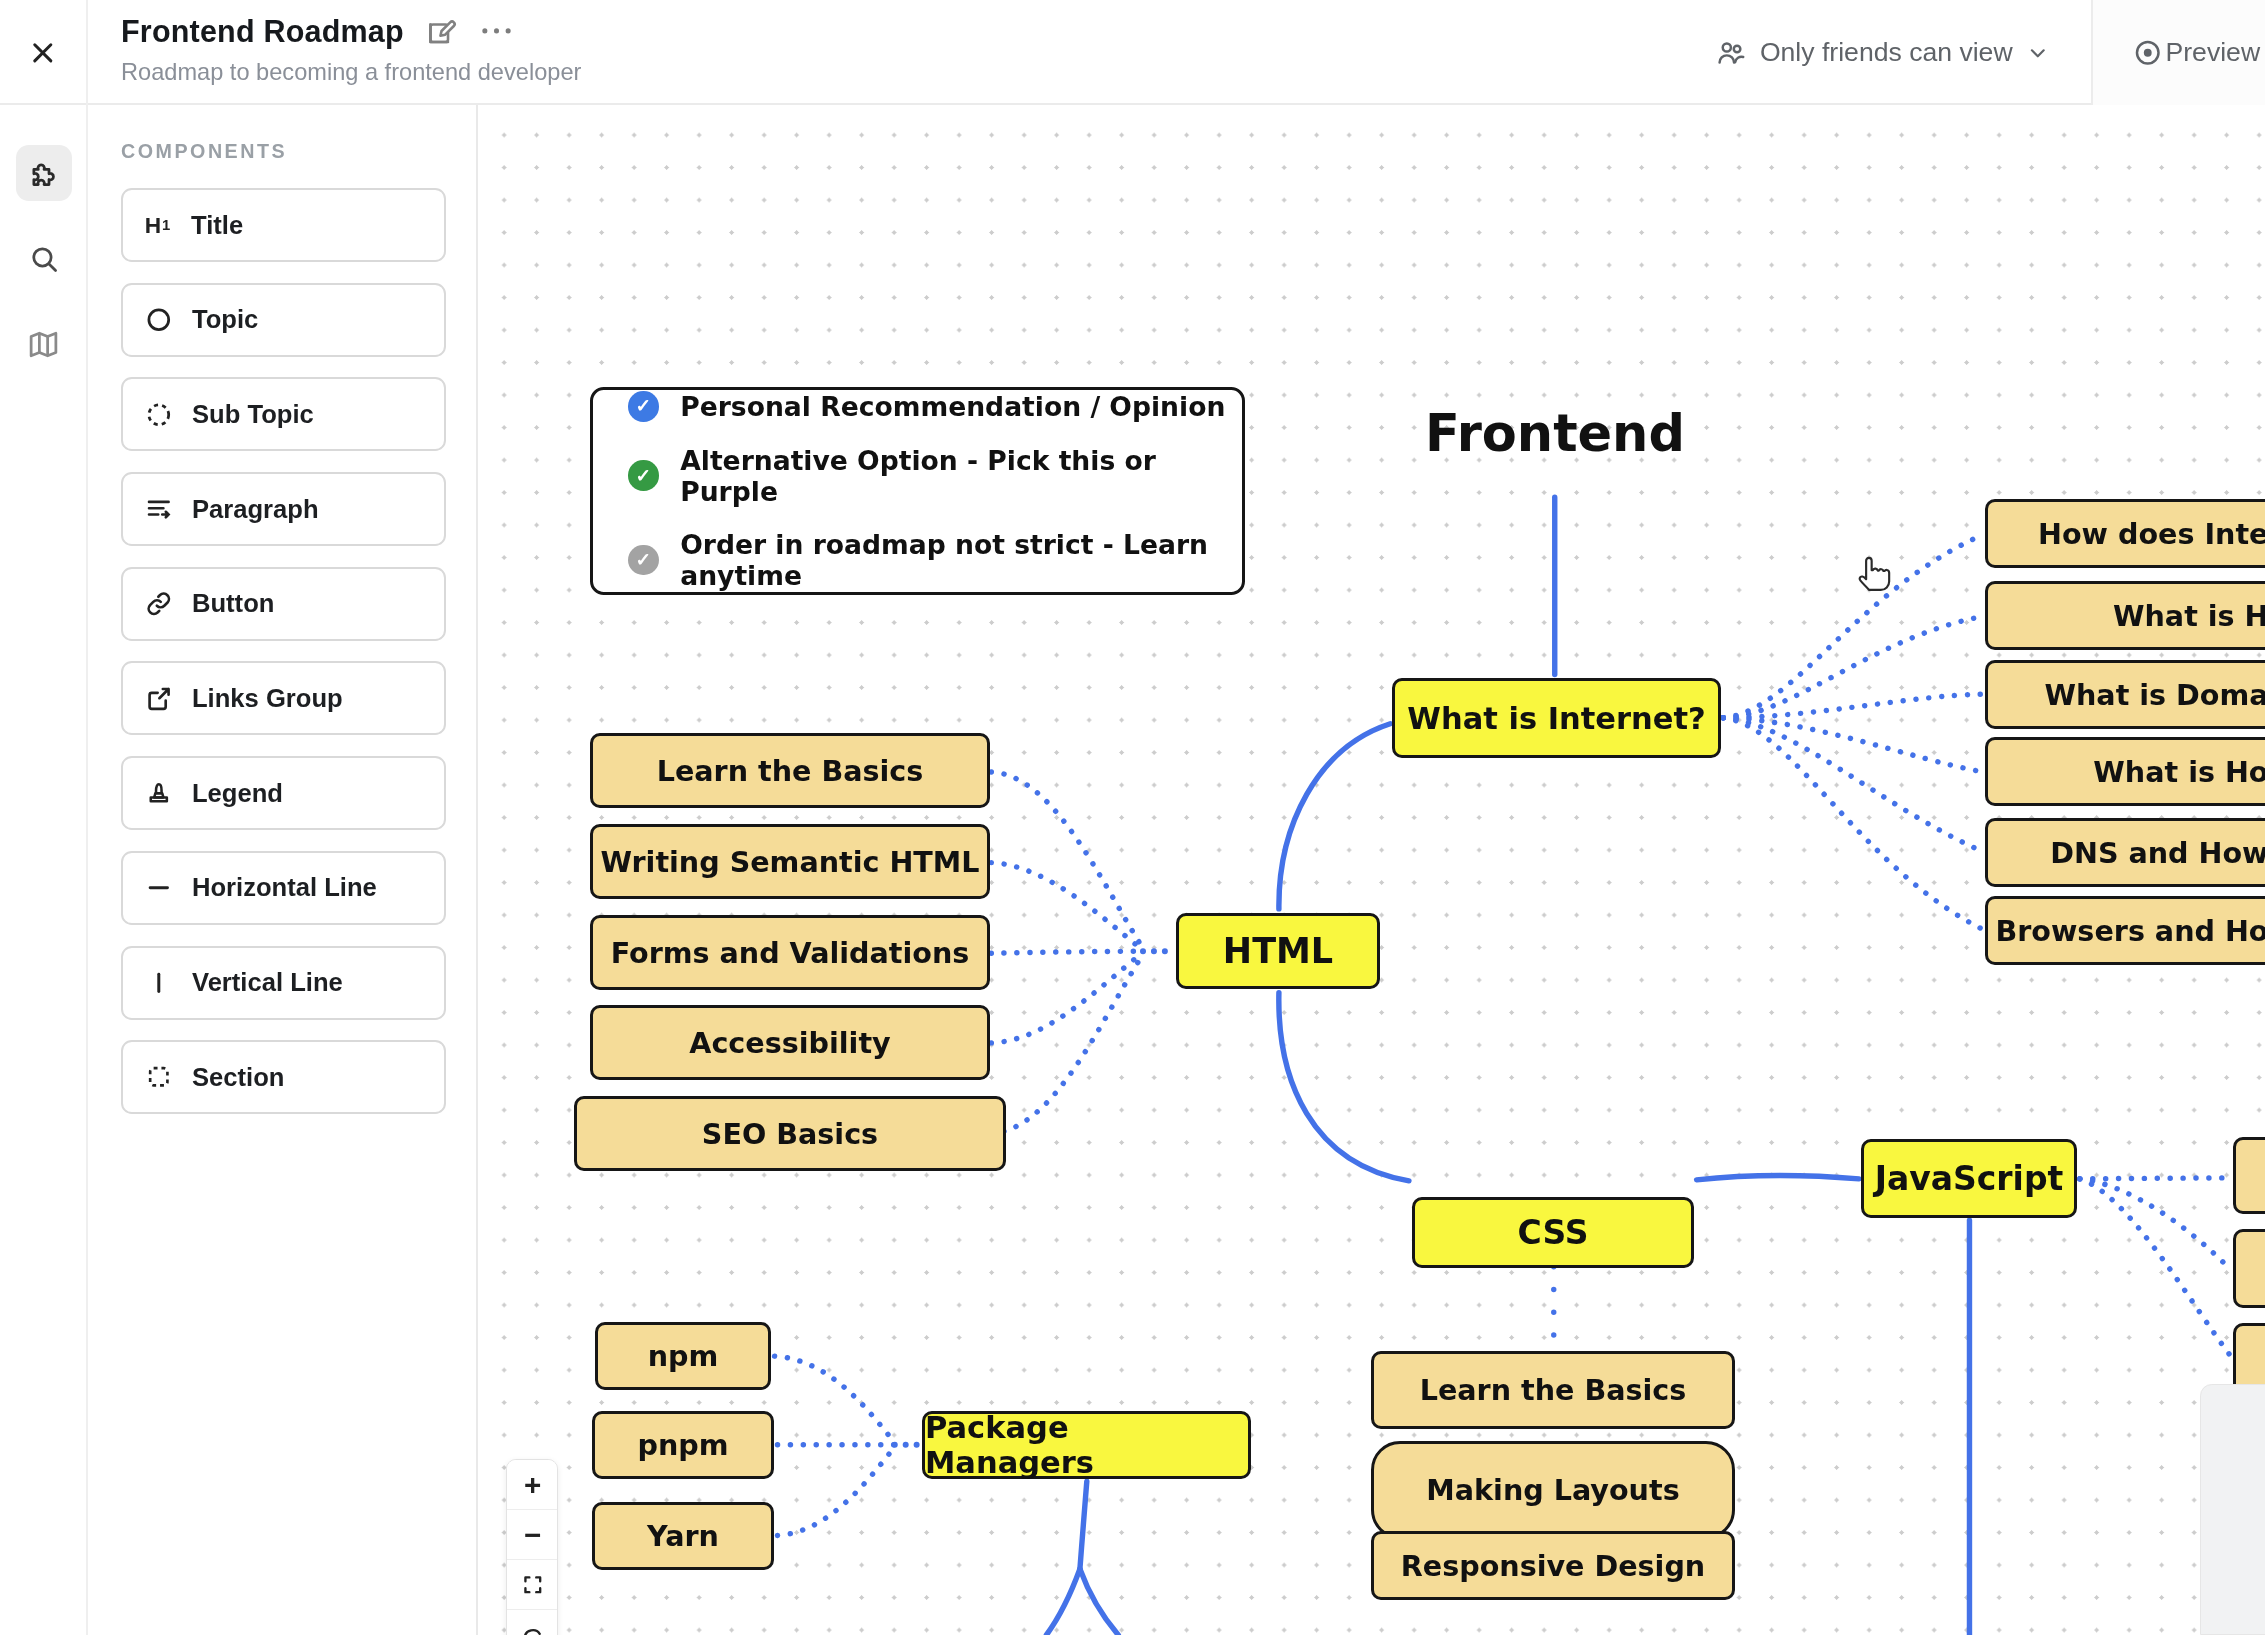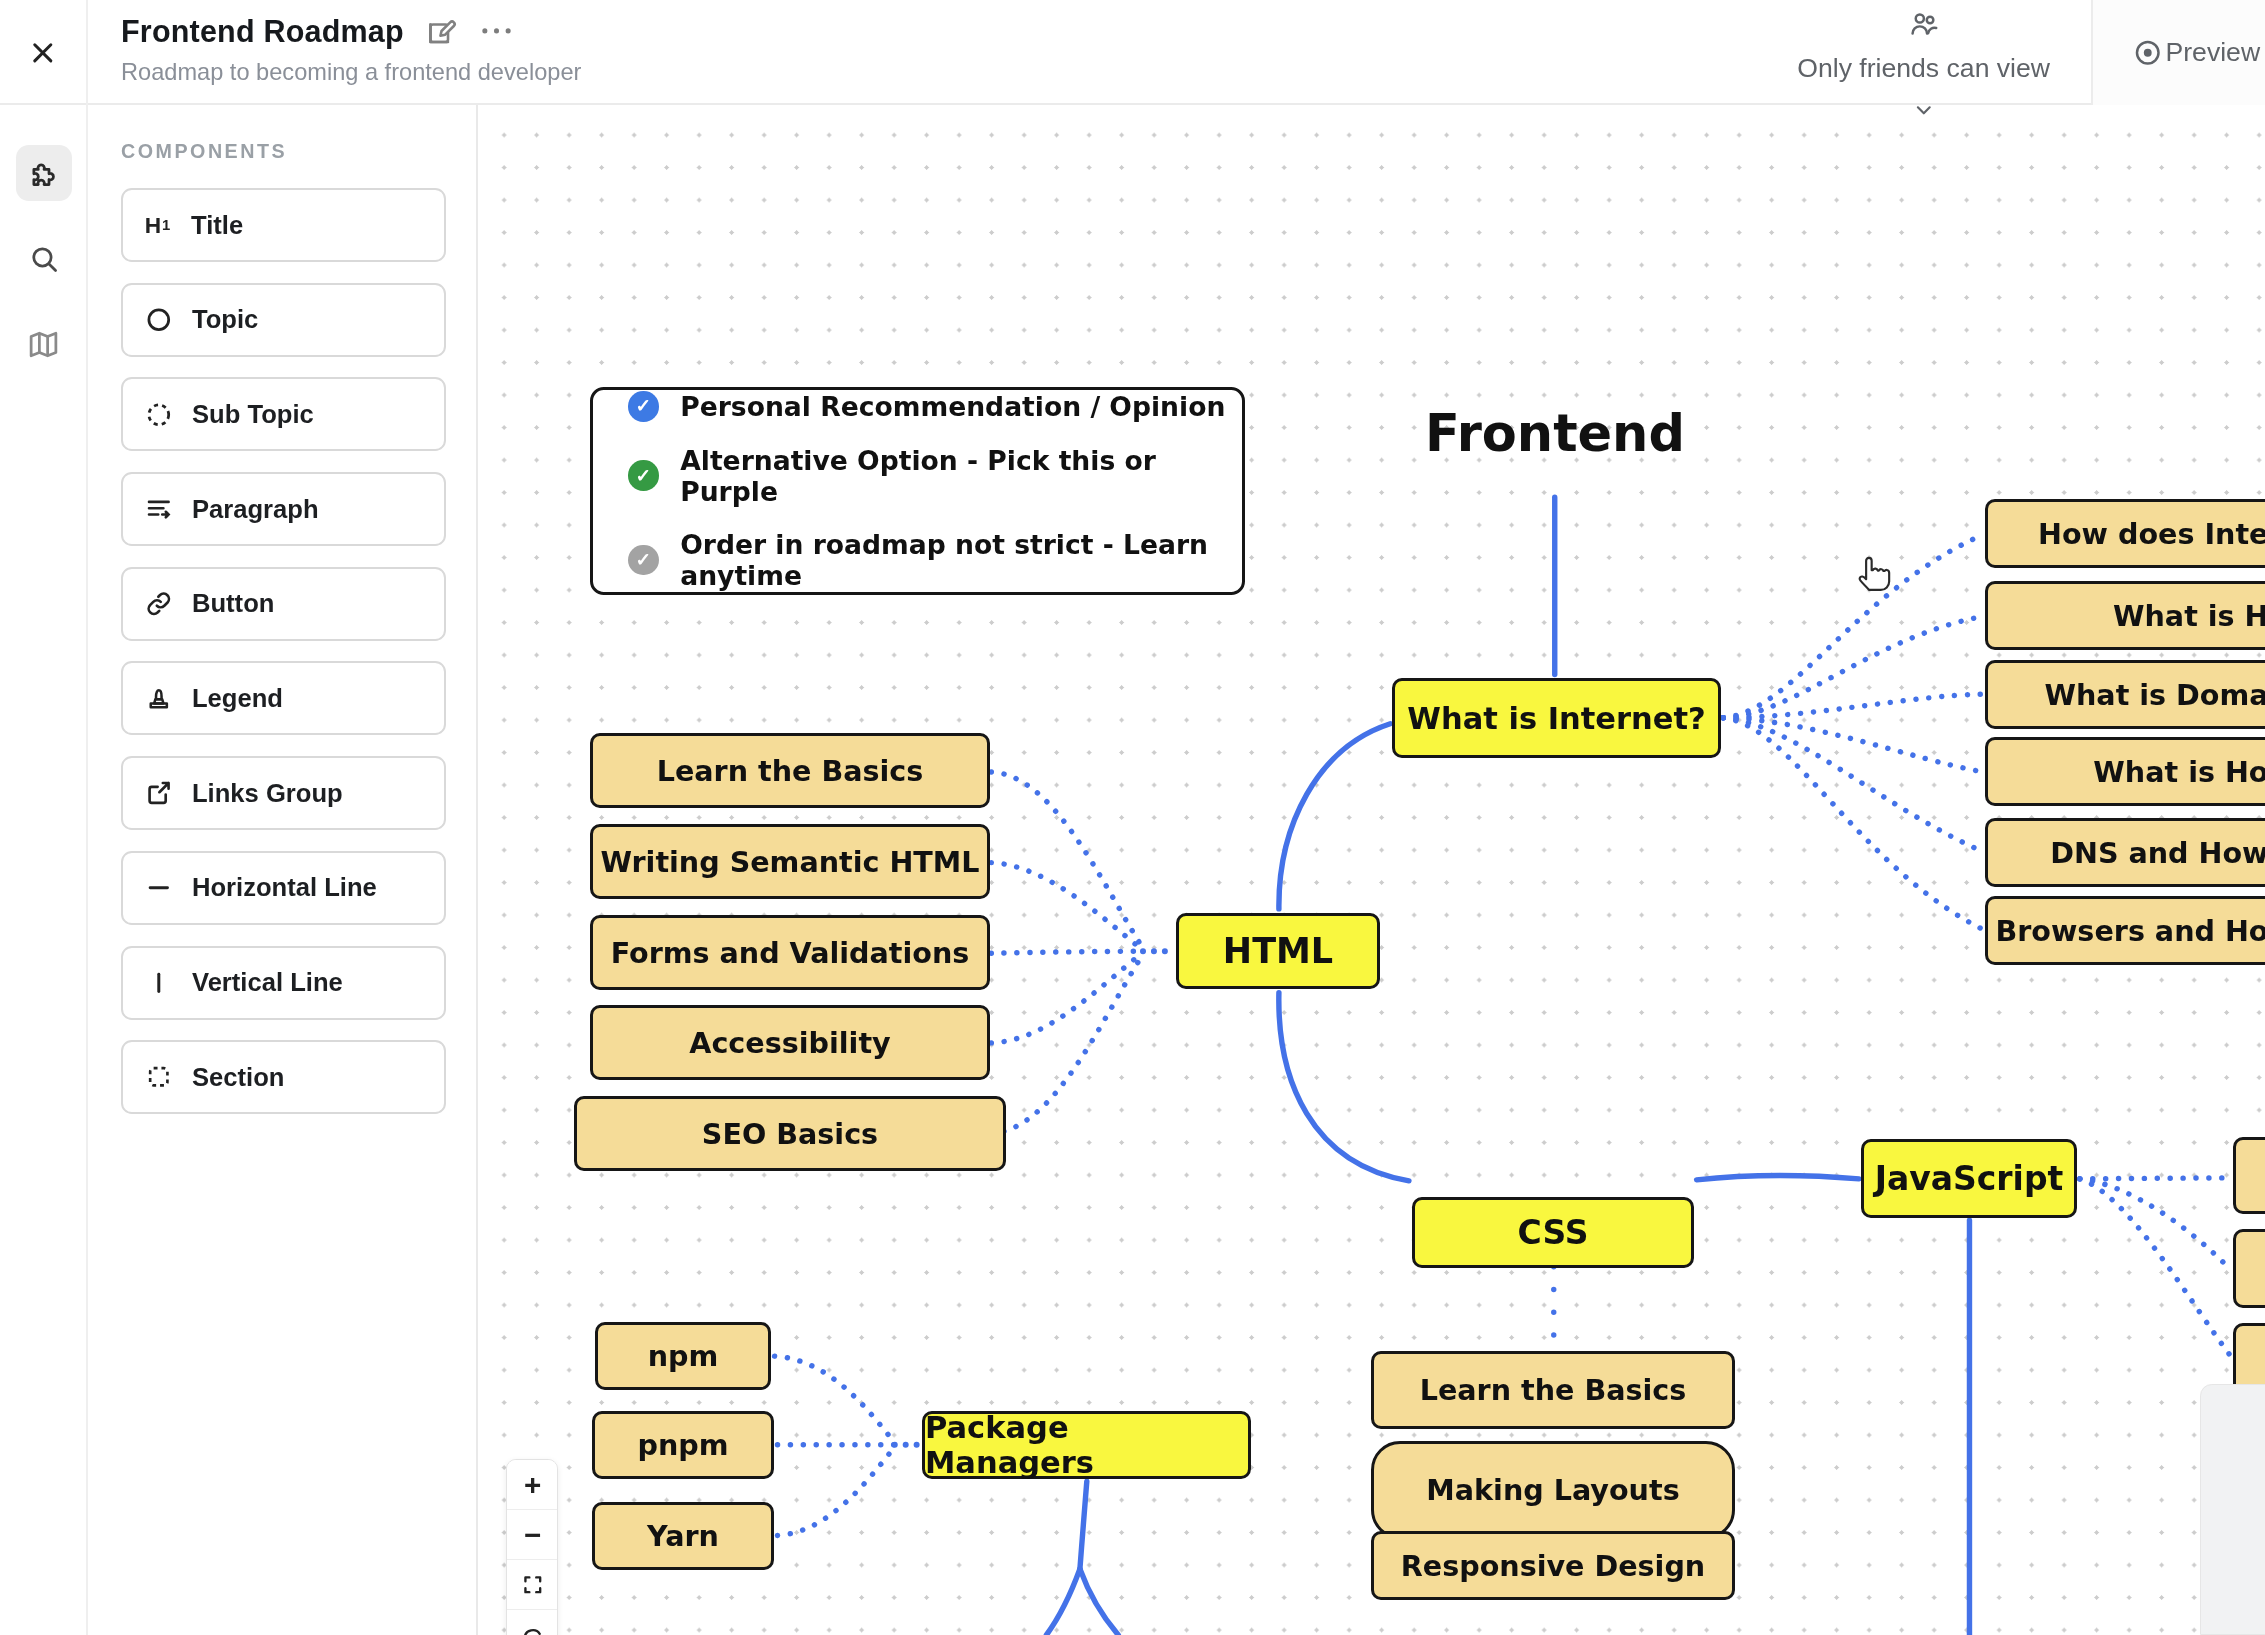--- a/index.html
+++ b/index.html
@@ -10,21 +10,21 @@
   
   .header { position:absolute; left:0; top:0; width:2266px; height:105px; background:#fff;
             border-bottom:2px solid #ebebeb; z-index:30; }
   .close-col { position:absolute; left:0; top:0; width:88px; height:105px;
                border-right:2px solid #efefef; display:flex; align-items:center; justify-content:center; }
   .title-wrap { position:absolute; left:121px; top:13.8px; }
   .title-row { display:flex; align-items:center; gap:21.7px; }
   .doc-title { font-size:30.5px; font-weight:700; color:#16191d; letter-spacing:0.2px; }
   .doc-subtitle { font-size:23.6px; color:#8a8f98; margin-top:9.9px; }
   .hdr-right { position:absolute; right:0; top:0; height:105px; display:flex; align-items:center; }
-  .visibility { display:flex; align-items:center; gap:13.8px; color:#5f6368; font-size:26.6px; padding:8px 41px; height:100%; cursor:pointer;flex-direction:column; }
+  .visibility { display:flex; align-items:center; gap:13.8px; color:#5f6368; font-size:26.6px; padding:8px 41px; height:100%; cursor:pointer; }
   .hdr-divider { width:2px; height:105px; background:#ececec; }
   .preview-btn { display:flex; align-items:center; gap:2px; color:#5f6368; font-size:26.6px; padding:0 5.9px 0 39px; height:100%; background:#fcfcfc; }
   .ico { display:inline-flex; align-items:center; justify-content:center; }
 
   
   .rail { position:absolute; left:0; top:105px; width:88px; height:1530px; background:#fff;
           border-right:2px solid #efefef; z-index:20; }
   .rail-item { position:absolute; left:15.8px; width:56px; height:56px; border-radius:12.8px;
                display:flex; align-items:center; justify-content:center; cursor:pointer; }
   .rail-item.active { background:#ededed; }
@@ -215,37 +215,37 @@
           <svg width="27.6" height="27.6" viewBox="0 0 24 24" fill="none" stroke="#222" stroke-width="2.3" stroke-linecap="round" stroke-linejoin="round">
             <path d="M10.3 13.7 a4.6 4.6 0 0 0 6.5 0 l2.8 -2.8 a4.6 4.6 0 0 0 -6.5 -6.5 l-1.5 1.5"></path>
             <path d="M13.7 10.3 a4.6 4.6 0 0 0 -6.5 0 l-2.8 2.8 a4.6 4.6 0 0 0 6.5 6.5 l1.5 -1.5"></path>
           </svg>
         </span>
         <span class="card-label">Button</span>
       </div>
 
       <div class="card">
         <span class="ico">
+          <svg width="27.6" height="27.6" viewBox="0 0 24 24" fill="none" stroke="#222" stroke-width="2.3" stroke-linecap="round" stroke-linejoin="round">
+            <path d="M18 13.5 V19 a1.8 1.8 0 0 1 -1.8 1.8 H5.8 A1.8 1.8 0 0 1 4 19 V8.6 A1.8 1.8 0 0 1 5.8 6.8 H11"></path>
+            <path d="M12.5 11.5 L20.5 3.5 M15.5 3.5 H20.5 V8.5"></path>
+          </svg>
+        </span>
+        <span class="card-label">Links Group</span>
+      </div>
+
+      <div class="card">
+        <span class="ico">
           <svg width="27.6" height="27.6" viewBox="0 0 24 24" fill="none" stroke="#222" stroke-width="2.2" stroke-linejoin="round">
             <path d="M9.6 10 C9.6 6.8 10.6 4.6 12 4.6 C13.4 4.6 14.4 6.8 14.4 10 L14.4 12.4 H9.6 Z"></path>
             <path d="M9 12.4 H15 L16 16 H8 Z"></path>
               <path d="M5 16 H19 V19.4 H5 Z"></path>
           </svg>
         </span>
         <span class="card-label">Legend</span>
-      </div>
-
-      <div class="card">
-        <span class="ico">
-          <svg width="27.6" height="27.6" viewBox="0 0 24 24" fill="none" stroke="#222" stroke-width="2.3" stroke-linecap="round" stroke-linejoin="round">
-            <path d="M18 13.5 V19 a1.8 1.8 0 0 1 -1.8 1.8 H5.8 A1.8 1.8 0 0 1 4 19 V8.6 A1.8 1.8 0 0 1 5.8 6.8 H11"></path>
-            <path d="M12.5 11.5 L20.5 3.5 M15.5 3.5 H20.5 V8.5"></path>
-          </svg>
-        </span>
-        <span class="card-label">Links Group</span>
       </div>
 
       <div class="card">
         <span class="ico">
           <svg width="27.6" height="27.6" viewBox="0 0 24 24" stroke="#222" stroke-width="2.6" stroke-linecap="round">
               <path d="M4.5 12 H19.5"></path>
             </svg>
         </span>
         <span class="card-label">Horizontal Line</span>
       </div>

